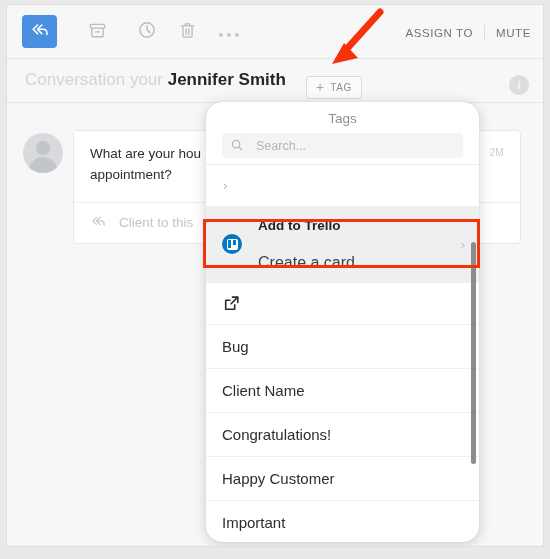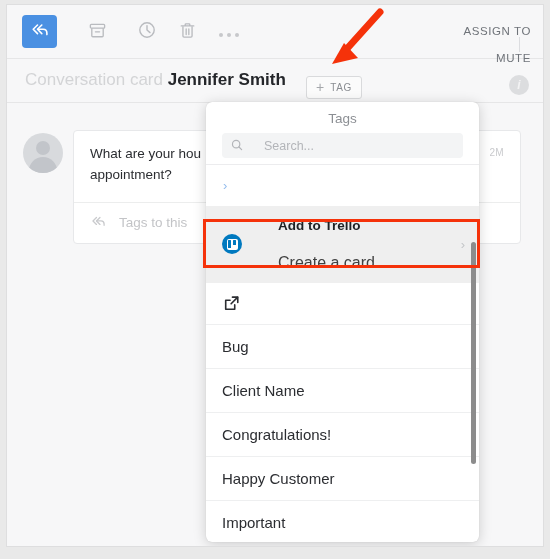--- a/index.html
+++ b/index.html
@@ -54,23 +54,23 @@
   .tb-archive { left: 75px; }
   .tb-clock   { left: 125px; }
   .tb-trash   { left: 165px; }
   .tb-more    { left: 207px; }
 
   .dot { width: 4px; height: 4px; border-radius: 50%; background: #c7c8cb; display:inline-block; margin: 0 2px;}
 
   .tb-right {
     position: absolute;
     right: 12px; top: 20px;
-    display: flex; align-items: flex-end;
+    display: flex; align-items: center;
     font-size: 11.5px; letter-spacing: 0.6px;
-    color: #6f7379; font-weight: 400; flex-direction: column;
+    color: #6f7379; font-weight: 400;
   }
   .tb-right .sep {
     width: 1px; height: 15px; background: #dcdde0;
     margin: 0 11px;
   }
   .tb-right span { cursor: pointer; }
 
   
   .conv-header {
     position: absolute;
@@ -168,21 +168,21 @@
     cursor: pointer;
   }
   .msg-reply .txt { font-size: 13.5px; color: #c3c4c7; }
 
   
   .popup {
     position: absolute;
     left: 199px; top: 97px;
     width: 273px; height: 440px;
     background: #ffffff;
-    border-radius: 6px;
+    border-radius: 16px;
     box-shadow: 0 2px 13px rgba(0,0,0,.18), 0 0 1px rgba(0,0,0,.18);
     overflow: hidden;
     z-index: 6;
   }
   .popup-head {
     height: 62px;
     border-bottom: 1px solid #ececee;
     position: relative;
   }
   .popup-title {
@@ -199,21 +199,21 @@
     display: flex; align-items: center;
     padding: 0 9px;
     box-sizing: border-box;
     cursor: text;
   }
   .search-wrap input {
     border: none; outline: none; background: transparent;
     font-family: "Liberation Sans", sans-serif;
     font-size: 12.5px;
     color: #5a5c61;
-    margin-left: 19px;
+    margin-left: 11px;
     width: 100%;
   }
   .search-wrap input::placeholder { color: #b3b5b9; }
 
   .popup-scroll {
     position: absolute;
     top: 62px; left: 0; right: 0; bottom: 0;
     overflow: hidden;
   }
   .create-row {
@@ -225,21 +225,21 @@
     font-size: 13.5px; color: #3f87e5; font-weight: 500;
   }
   .create-row .chev { color: #93bced; font-size: 13px; margin-left: 1px; }
 
   .action-row {
     display: flex; align-items: center;
     padding: 11px 14px 11px 16px;
     cursor: pointer;
     position: relative;
   }
-  .action-row.hl { background: #efefef; gap: 20px; }
+  .action-row.hl { background: #efefef; }
   .action-row .ic { width: 26px; flex: 0 0 26px; display:flex; align-items:center; justify-content:flex-start;}
   .action-row .tx { margin-left: 10px; }
   .action-row .t1 { font-size: 13.5px; color: #1f2124; font-weight: 700; line-height: 1.3;}
   .action-row .t2 { font-size: 16px; color: #404040; margin-top: 19px; }
   .action-row .arrow { position: absolute; right: 14px; top: 50%; transform: translateY(-50%); color: #c4c6c9; font-size: 13px;}
 
   .tag-row {
     padding: 13px 16px;
     font-size: 15px;
     color: #2b2d31;
@@ -346,21 +346,21 @@
       </div>
 
       <div class="tb-right">
         <span>ASSIGN TO</span>
         <span class="sep"></span>
         <span>MUTE</span>
       </div>
     </div>
 
     <div class="conv-header">
-      <div class="conv-title"><span>Conversation card </span><b>Jennifer Smith</b></div>
+      <div class="conv-title"><span>Conversation your </span><b>Jennifer Smith</b></div>
     </div>
 
     <div class="tag-btn">
       <span class="plus">+</span>
       <span class="lbl">TAG</span>
     </div>
 
     <div class="info-circle">
       <span>i</span>
     </div>
@@ -379,21 +379,21 @@
           <div>appointment?</div>
         </div>
         <div class="msg-reply">
           <span>
             <svg width="17" height="13" viewBox="0 0 20 16" fill="none">
               <path d="M7.5 3 L3.2 7.3 L7.5 11.6" stroke="#c9cacd" stroke-width="1.6" stroke-linecap="round" stroke-linejoin="round"></path>
               <path d="M11.8 3 L7.5 7.3 L11.8 11.6" stroke="#c9cacd" stroke-width="1.6" stroke-linecap="round" stroke-linejoin="round"></path>
               <path d="M7.8 7.3 H13.2 C15.6 7.3 16.9 8.7 16.9 11.2 V12.6" stroke="#c9cacd" stroke-width="1.6" stroke-linecap="round" fill="none"></path>
             </svg>
           </span>
-          <span class="txt">Tags to this</span>
+          <span class="txt">Client to this</span>
         </div>
       </div>
     </div>
 
     <div class="popup">
 
       <div class="popup-head">
         <div class="popup-title">Tags</div>
         <div class="search-wrap">
           <span>

